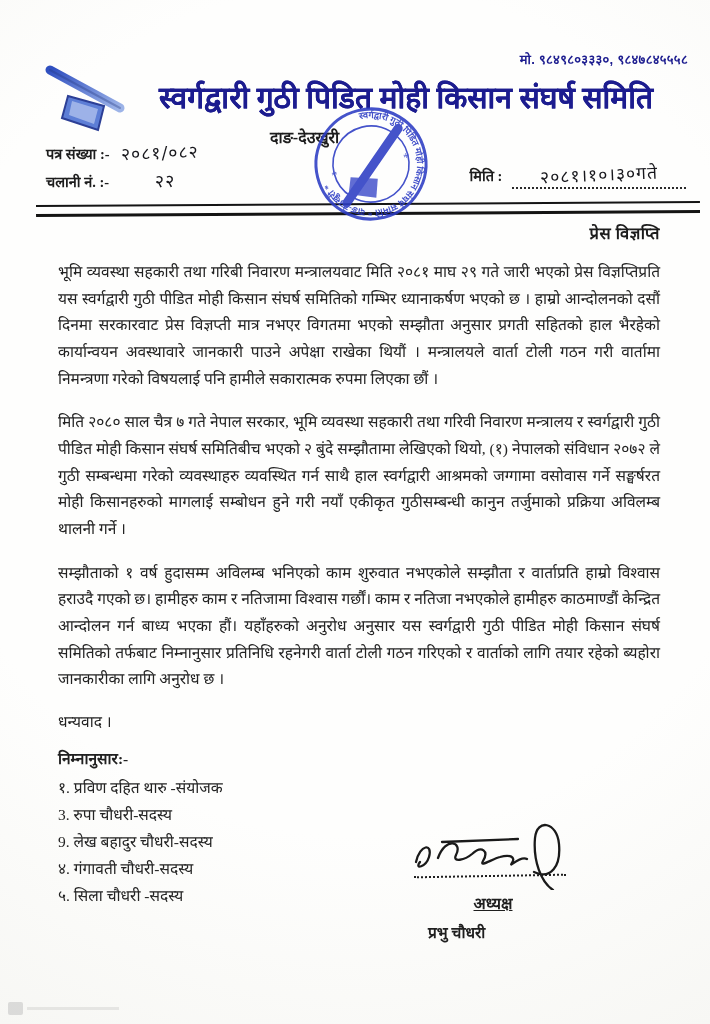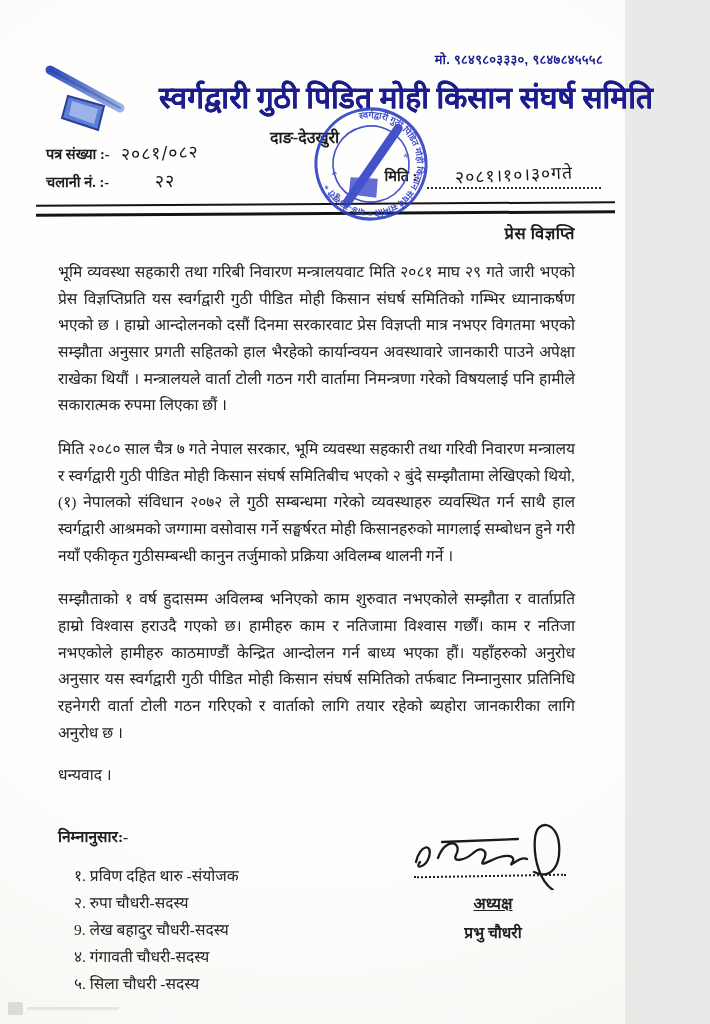--- a/index.html
+++ b/index.html
@@ -2,21 +2,21 @@
 <html><head>
 <meta charset="utf-8">
 <style>
   html,body{margin:0;padding:0;}
   body{
     width:710px;height:1024px;overflow:hidden;
     font-family:"Liberation Serif","DejaVu Serif",serif;
     background:#e9e9e7;
   }
   .page{
-    position:relative;width:625px;height:1024px;
+    position:relative;width:710px;height:1024px;
     background:radial-gradient(circle at 50% 40%, #fefefd 60%, #f7f7f4 100%);
     color:#222;
   }
   
   .phone{
     position:absolute;top:50px;right:22px;
     font-size:13px;font-weight:bold;color:#1c1c8f;
     font-family:"Liberation Sans","DejaVu Sans",sans-serif;
     letter-spacing:.3px;
   }
@@ -61,33 +61,33 @@
   .doc-body{position:absolute;top:221px;left:58px;right:50px;}
   .press-title{
     text-align:right;font-size:16.5px;font-weight:bold;color:#1c1c1c;
     margin:0 0 15px 0;letter-spacing:.5px;
   }
   .para{
     font-size:15.5px;line-height:1.72;color:#232323;
     text-align:justify;margin:0 0 17px 0;
   }
   .thanks{font-size:15.5px;margin:2px 0 0 0;color:#232323;}
-  .list-heading{font-size:15.5px;font-weight:bold;margin:40px 0 6px 0;color:#212121;}
-  .members{list-style:none;margin:16px;padding:0;}
+  .list-heading{font-size:15.5px;font-weight:bold;margin:15px 0 6px 0;color:#212121;}
+  .members{list-style:none;margin:0;padding:0;}
   .members li{font-size:15.5px;line-height:1.74;color:#232323;}
   
   .sig-block{position:absolute;top:812px;left:392px;width:240px;z-index:1;}
   .sig-svg{display:block;margin-left:14px;}
   .sig-dots{
     position:absolute;top:63px;left:22px;width:152px;
     border-bottom:2px dotted #1e1e1e;transform:rotate(-1deg);
   }
   .sig-role{margin:2px 0 0 36px;width:130px;text-align:center;
     font-size:16px;font-weight:bold;color:#1f1f1f;text-decoration:underline;}
-  .sig-name{margin:7px 0 0 36px;width:130px;text-align:center;
+  .sig-name{margin:7px 0 0 36px;width:130px;
     font-size:15.5px;font-weight:bold;color:#1f1f1f;}
   
   .watermark{position:absolute;left:8px;bottom:8px;opacity:.45;}
   .wm-box{display:inline-block;width:15px;height:13px;background:#b9b9b9;
     border-radius:2px;vertical-align:middle;}
   .wm-line{display:inline-block;width:92px;height:3px;background:#cfcfcd;
     vertical-align:middle;margin-left:4px;}
 </style>
 </head>
 <body>
@@ -147,21 +147,21 @@
 
   <div class="doc-body">
     <h2 class="press-title">प्रेस विज्ञप्ति</h2>
     <p class="para">भूमि व्यवस्था सहकारी तथा गरिबी निवारण मन्त्रालयवाट मिति २०८१ माघ २९ गते जारी भएको प्रेस विज्ञप्तिप्रति यस स्वर्गद्वारी गुठी पीडित मोही किसान संघर्ष समितिको गम्भिर ध्यानाकर्षण भएको छ । हाम्रो आन्दोलनको दसौं दिनमा सरकारवाट प्रेस विज्ञप्ती मात्र नभएर विगतमा भएको सम्झौता अनुसार प्रगती सहितको हाल भैरहेको कार्यान्वयन अवस्थावारे जानकारी पाउने अपेक्षा राखेका थियौं । मन्त्रालयले वार्ता टोली गठन गरी वार्तामा निमन्त्रणा गरेको विषयलाई पनि हामीले सकारात्मक रुपमा लिएका छौं ।</p>
     <p class="para">मिति २०८० साल चैत्र ७ गते नेपाल सरकार, भूमि व्यवस्था सहकारी तथा गरिवी निवारण मन्त्रालय र स्वर्गद्वारी गुठी पीडित मोही किसान संघर्ष समितिबीच भएको २ बुंदे सम्झौतामा लेखिएको थियो, (१) नेपालको संविधान २०७२ ले गुठी सम्बन्धमा गरेको व्यवस्थाहरु व्यवस्थित गर्न साथै हाल स्वर्गद्वारी आश्रमको जग्गामा वसोवास गर्ने सङ्घर्षरत मोही किसानहरुको मागलाई सम्बोधन हुने गरी नयाँ एकीकृत गुठीसम्बन्धी कानुन तर्जुमाको प्रक्रिया अविलम्ब थालनी गर्ने ।</p>
     <p class="para">सम्झौताको १ वर्ष हुदासम्म अविलम्ब भनिएको काम शुरुवात नभएकोले सम्झौता र वार्ताप्रति हाम्रो विश्वास हराउदै गएको छ। हामीहरु काम र नतिजामा विश्वास गर्छौं। काम र नतिजा नभएकोले हामीहरु काठमाण्डौं केन्द्रित आन्दोलन गर्न बाध्य भएका हौं। यहाँहरुको अनुरोध अनुसार यस स्वर्गद्वारी गुठी पीडित मोही किसान संघर्ष समितिको तर्फबाट निम्नानुसार प्रतिनिधि रहनेगरी वार्ता टोली गठन गरिएको र वार्ताको लागि तयार रहेको ब्यहोरा जानकारीका लागि अनुरोध छ ।</p>
     <p class="thanks">धन्यवाद ।</p>
     <div class="list-heading">निम्नानुसार:-</div>
     <ul class="members">
       <li>१. प्रविण दहित थारु -संयोजक</li>
-      <li>२. रुपा चौधरी-सदस्य</li>
+      <li>3. रुपा चौधरी-सदस्य</li>
       <li>9. लेख बहादुर चौधरी-सदस्य</li>
       <li>४. गंगावती चौधरी-सदस्य</li>
       <li>५. सिला चौधरी -सदस्य</li>
     </ul>
   </div>
 
   <div class="sig-block">
     <svg class="sig-svg" width="190" height="78" viewBox="0 0 190 78">
       <g fill="none" stroke="#1a1a1a" stroke-width="2.3" stroke-linecap="round">
         <path d="M10,50 C14,32 27,31 23,45 C20,55 8,58 14,50"></path>

